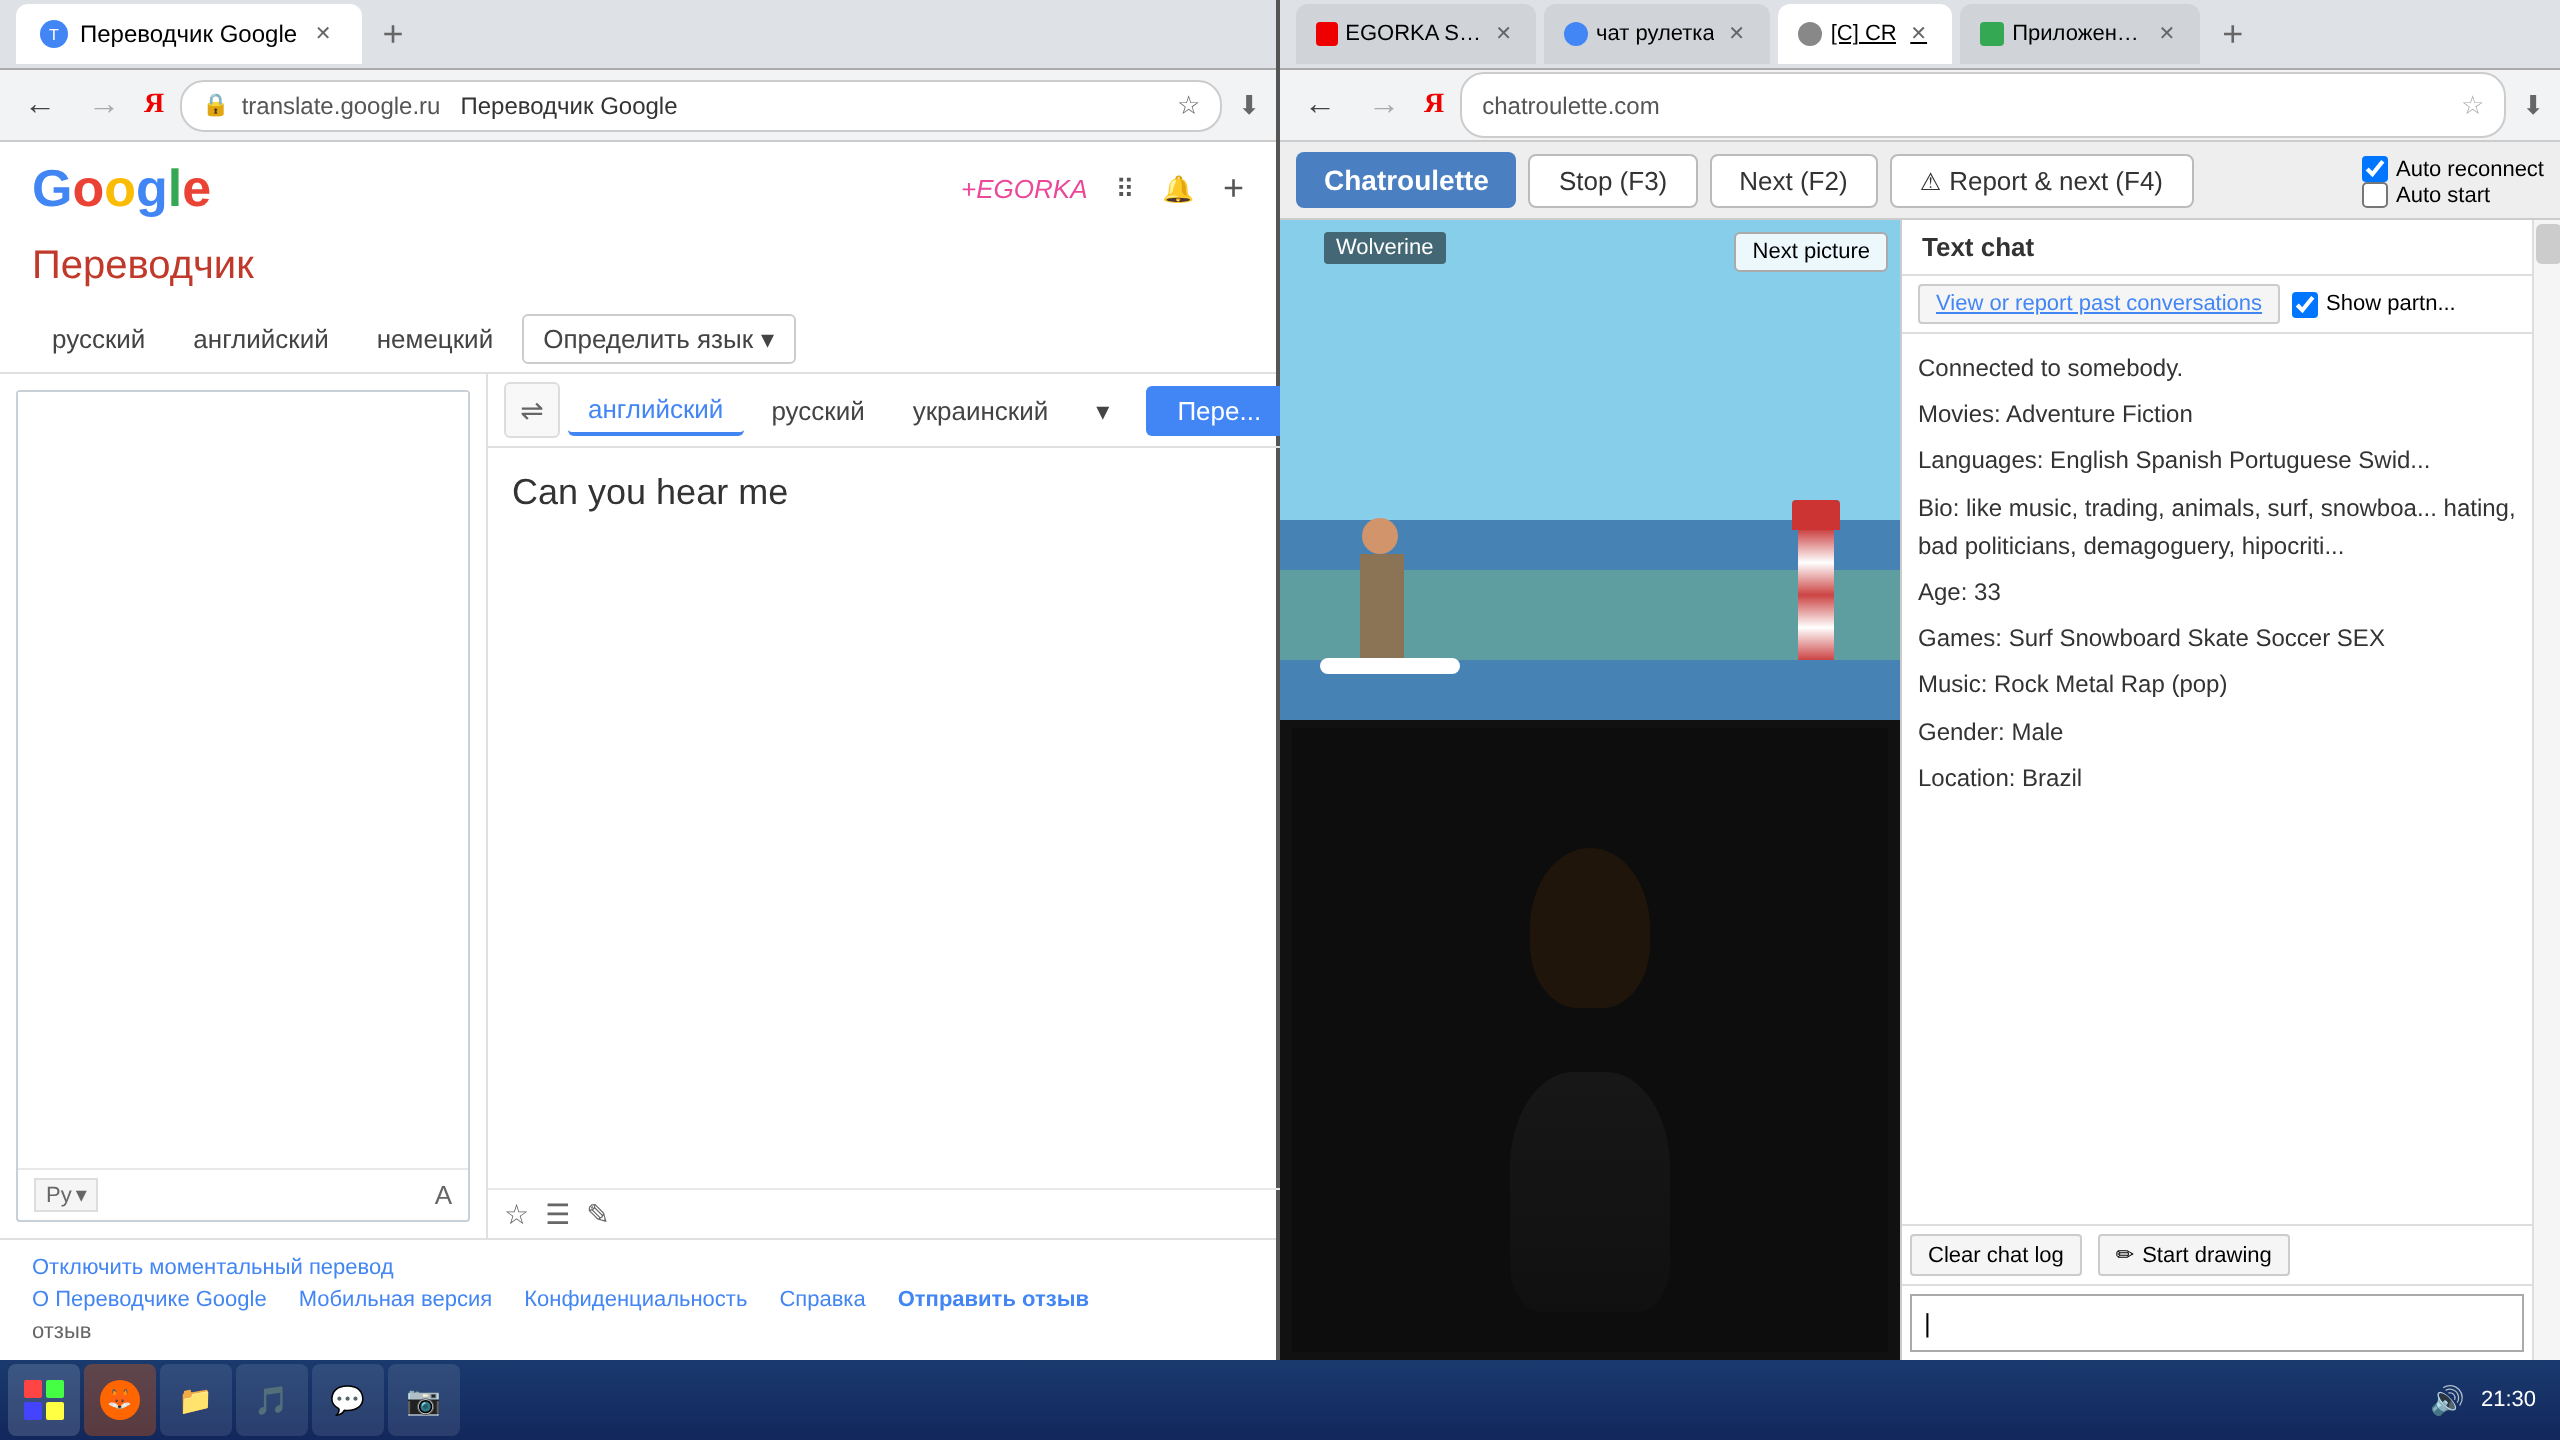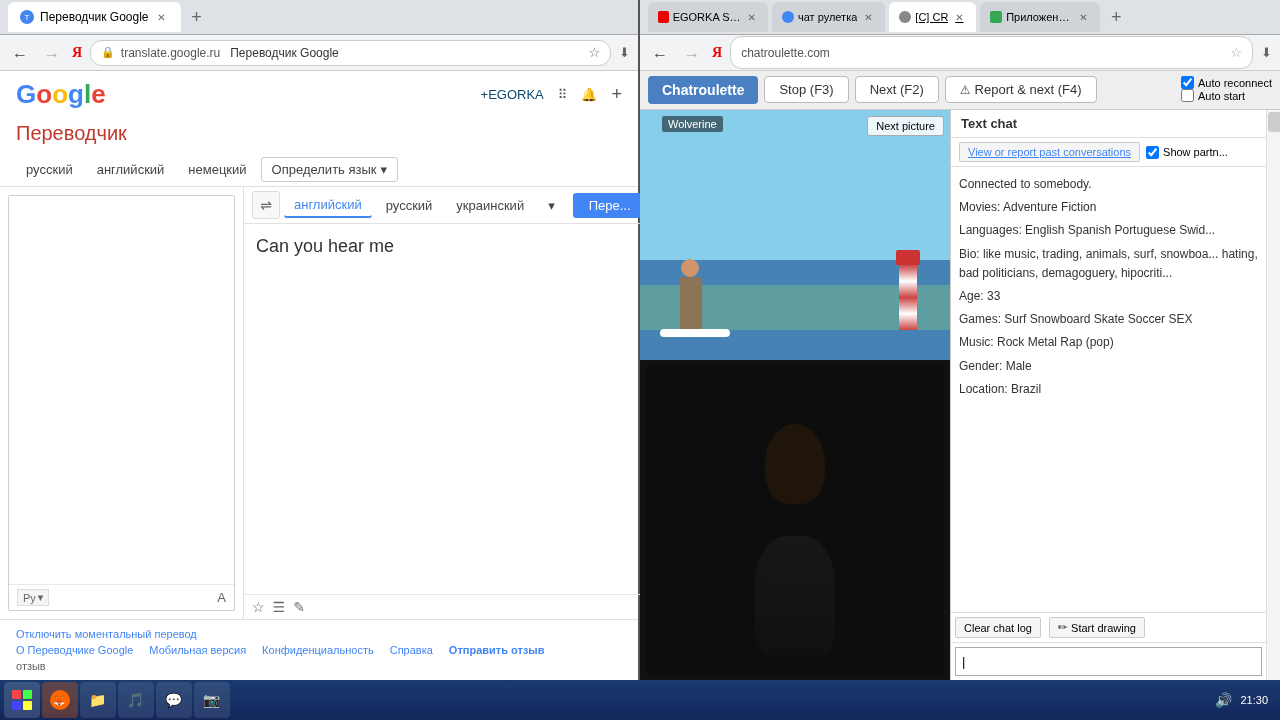--- a/index.html
+++ b/index.html
@@ -57,21 +57,21 @@
     .browser-chrome-right { background: #dee1e6; height: 35px; display: flex; align-items: center; padding: 0 8px; gap: 4px; border-bottom: 1px solid #aaa; }
     .tab-right { background: white; border-radius: 6px 6px 0 0; padding: 6px 10px; font-size: 11px; display: flex; align-items: center; gap: 4px; height: 30px; max-width: 130px; text-decoration: underline; }
     .tab-right-inactive { background: #d0d3d8; border-radius: 6px 6px 0 0; padding: 6px 10px; font-size: 11px; display: flex; align-items: center; gap: 4px; height: 30px; max-width: 120px; }
     .tab-text { overflow: hidden; white-space: nowrap; text-overflow: ellipsis; font-size: 11px; }
 
     .url-bar-right { background: #f1f3f4; height: 36px; display: flex; align-items: center; padding: 0 8px; gap: 8px; border-bottom: 1px solid #ccc; }
     .url-box-right { flex: 1; background: white; border: 1px solid #ccc; border-radius: 12px; height: 33px; padding: 0 10px; font-size: 12px; display: flex; align-items: center; gap: 6px; }
 
     
     .chat-app { display: flex; flex-direction: column; flex: 1; overflow: hidden; }
-    .chat-toolbar { background: #eee; border-bottom: 1px solid #ccc; padding: 5px 8px; display: flex; align-items: flex-start; gap: 6px; }
+    .chat-toolbar { background: #eee; border-bottom: 1px solid #ccc; padding: 5px 8px; display: flex; align-items: flex-end; gap: 6px; }
     .chat-logo-btn { background: #4a7fc1; color: white; padding: 6px 14px; border: none; border-radius: 4px; font-size: 14px; font-weight: bold; cursor: pointer; }
     .stop-btn { background: white; border: 1px solid #bbb; padding: 5px 14px; border-radius: 4px; font-size: 13px; cursor: pointer; color: #333; }
     .next-btn-main { background: white; border: 1px solid #bbb; padding: 5px 14px; border-radius: 4px; font-size: 13px; cursor: pointer; color: #333; }
     .report-btn { background: white; border: 1px solid #bbb; padding: 5px 14px; border-radius: 4px; font-size: 13px; cursor: pointer; color: #333; display: flex; align-items: center; gap: 4px; }
     .reconnect-area { margin-left: auto; display: flex; flex-direction: column; align-items: flex-start; font-size: 11px; }
     .checkbox-row { display: flex; align-items: center; gap: 4px; }
 
     .chat-body { display: flex; flex: 1; overflow: hidden; }
     .video-col { width: 310px; display: flex; flex-direction: column; }
     .video-upper { position: relative; flex: 1; background: #87ceeb; overflow: hidden; min-height: 230px; max-height: 250px; }
@@ -141,21 +141,21 @@
         <span style="margin-left:auto;color:#666;font-size:13px;cursor:pointer;">☆</span>
       </div>
       <span style="color:#666;font-size:13px;cursor:pointer;">⬇</span>
     </div>
 
     <div class="google-header">
       <div style="font-size:26px;font-weight:bold;">
         <span style="color:#4285f4;">G</span><span style="color:#ea4335;">o</span><span style="color:#fbbc05;">o</span><span style="color:#4285f4;">g</span><span style="color:#34a853;">l</span><span style="color:#ea4335;">e</span>
       </div>
       <div class="header-right">
-        <span style="color:#0c4a6e;cursor:pointer;">+EGORKA</span>
+        <span style="color:#ec4899;cursor:pointer;font-style:italic;">+EGORKA</span>
         <span style="cursor:pointer;color:#555;">⠿</span>
         <span style="cursor:pointer;color:#555;">🔔</span>
         <span style="cursor:pointer;font-size:18px;color:#555;">+</span>
       </div>
     </div>
 
     <div class="translate-title">Переводчик</div>
 
     <div class="lang-bar-left">
       <button class="lang-btn">русский</button>

